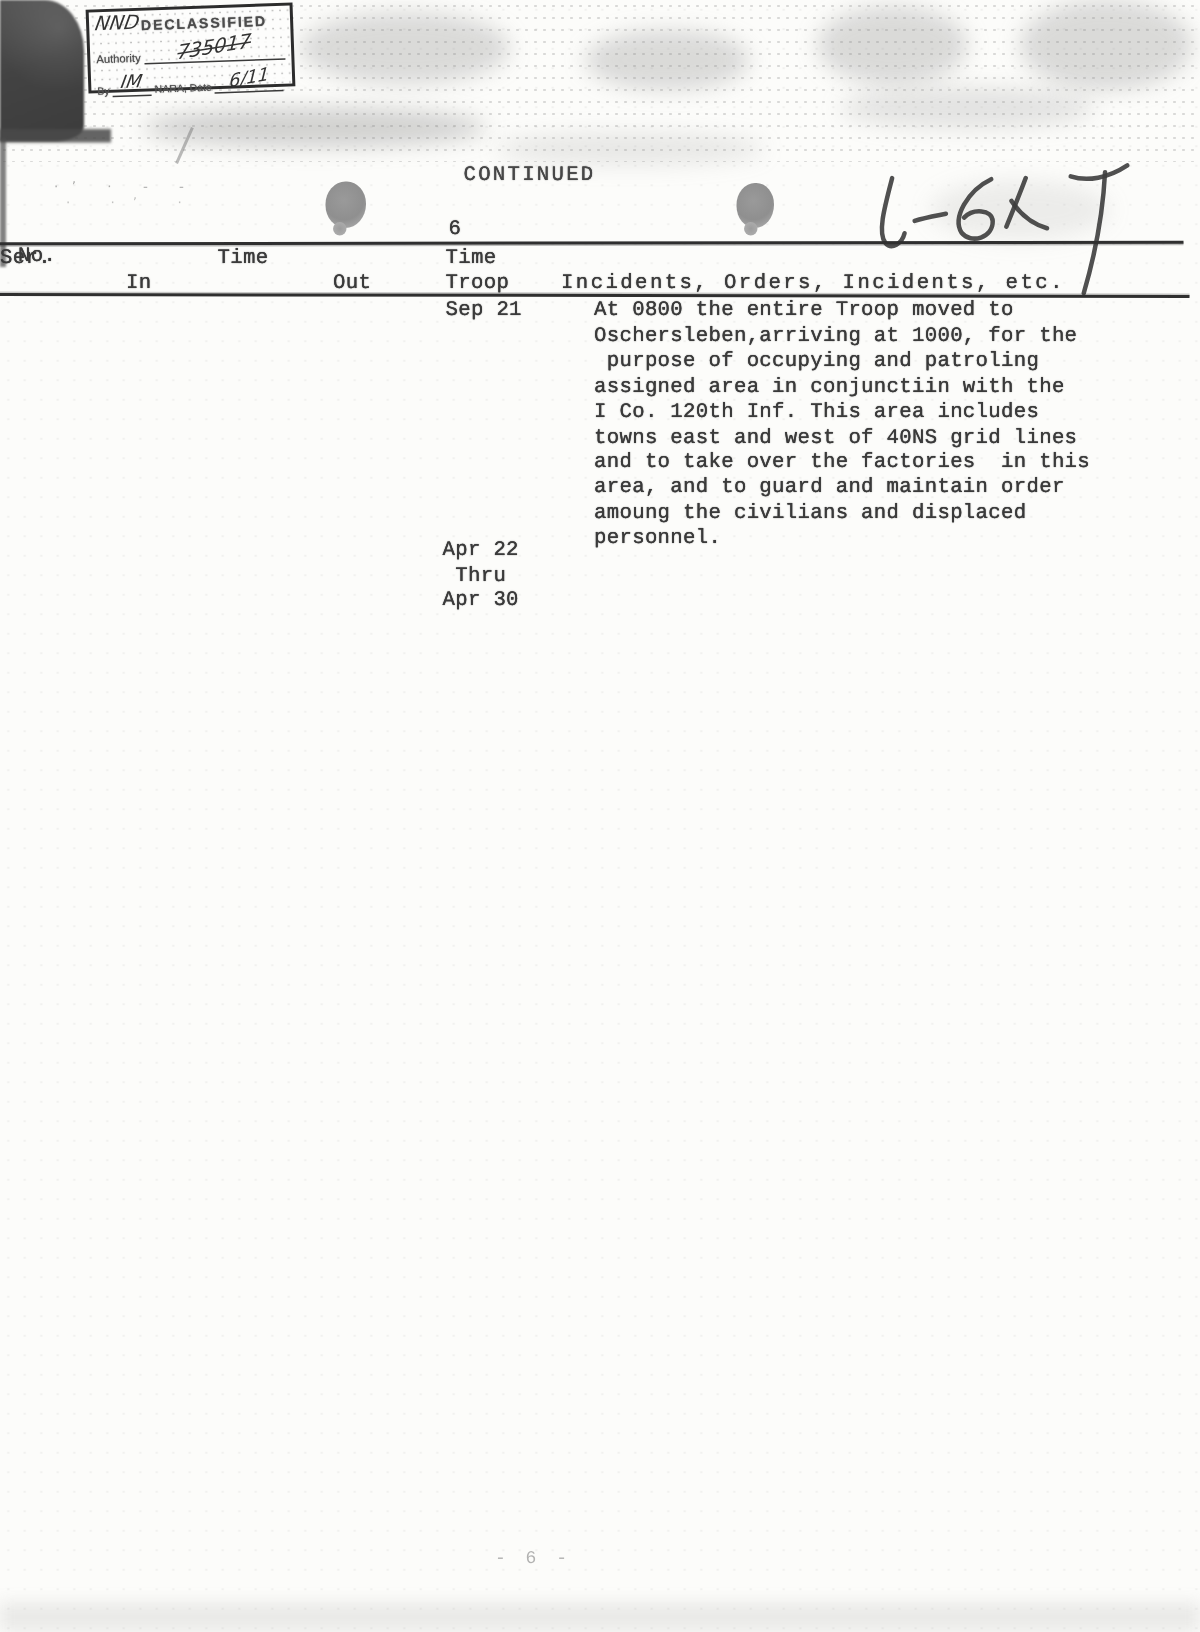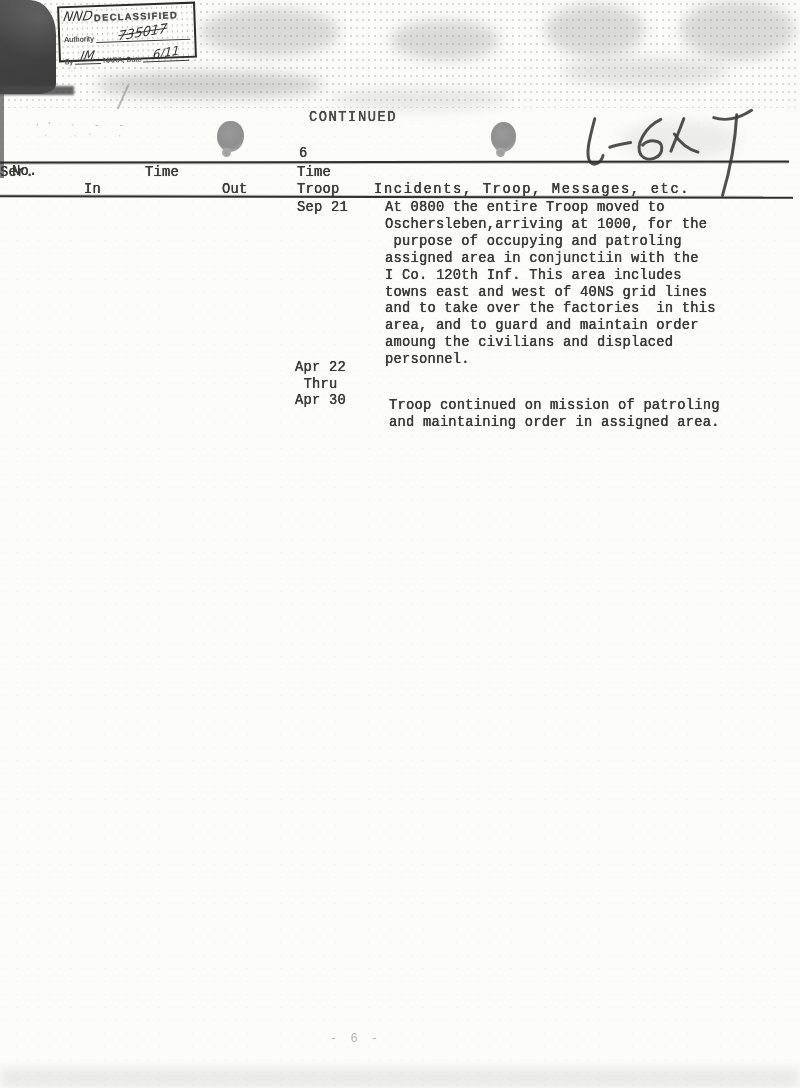--- a/index.html
+++ b/index.html
@@ -84,21 +84,21 @@
   .pagenum-top{left:299px;top:146px;}
   .hdr-ser{left:0;top:165px;}
   .hdr-time1{left:145px;top:165px;}
   .hdr-time2{left:297px;top:165px;}
   .hdr-no{left:12px;top:164px;}
   .hdr-in{left:84px;top:182px;}
   .hdr-out{left:222px;top:182px;}
   .hdr-date{left:297px;top:182px;}
   .hdr-incidents{left:374px;top:182px;letter-spacing:1.6px;}
   .e1-date{left:297px;top:200px;}
-  .e1-text{left:385px;top:200px;line-height:16.9px;}
+  .e1-text{left:396px;top:200px;line-height:16.9px;}
   .e2-dates{left:295px;top:360px;line-height:16.6px;}
   .e2-text{left:389px;top:398px;line-height:16.6px;}
   .pagenum-bottom{left:330px;top:1032px;font-size:12px;letter-spacing:3px;color:#8b8b8b;opacity:.65;text-shadow:none;}
   
   .rule{position:absolute;background:#2f2f2f;}
   .rule1{left:0;top:161px;width:789px;height:2.2px;transform:rotate(-.08deg);box-shadow:0 1px 0 rgba(47,47,47,.3);}
   .rule2{left:0;top:196px;width:793px;height:2.4px;transform:rotate(.1deg);box-shadow:0 -1px 0 rgba(47,47,47,.25);}
   
   .hw-ref{position:absolute;left:572px;top:104px;transform:rotate(-2deg);}
   .hw-ref path{fill:none;stroke:#3d3d3d;stroke-width:3;stroke-linecap:round;stroke-linejoin:round;opacity:.9;}
@@ -164,35 +164,33 @@
   <div class="rule rule1"></div>
   <div class="rule rule2"></div>
 
   <div class="tw hdr-ser">Ser.</div>
   <div class="tw hdr-time1">Time</div>
   <div class="tw hdr-time2">Time</div>
   <div class="tw hdr-no">No.</div>
   <div class="tw hdr-in">In</div>
   <div class="tw hdr-out">Out</div>
   <div class="tw hdr-date">Troop</div>
-  <div class="tw hdr-incidents">Incidents, Troop, Messages, etc.</div>
+  <div class="tw hdr-incidents">Incidents, Orders, Incidents, etc.</div>
 
   <div class="tw e1-date">Sep 21</div>
   <div class="tw e1-text">At 0800 the entire Troop moved to
 Oschersleben,arriving at 1000, for the
  purpose of occupying and patroling
 assigned area in conjunctiin with the
 I Co. 120th Inf. This area includes
 towns east and west of 40NS grid lines
 and to take over the factories  in this
 area, and to guard and maintain order
 amoung the civilians and displaced
 personnel.</div>
 
   <div class="tw e2-dates">Apr 22
  Thru
 Apr 30</div>
-  <div class="tw e2-text">Troop continued on mission of patroling
-and maintaining order in assigned area.</div>
 
   <div class="tw pagenum-bottom">- 6 -</div>
 
 </div>
 
 </body></html>

